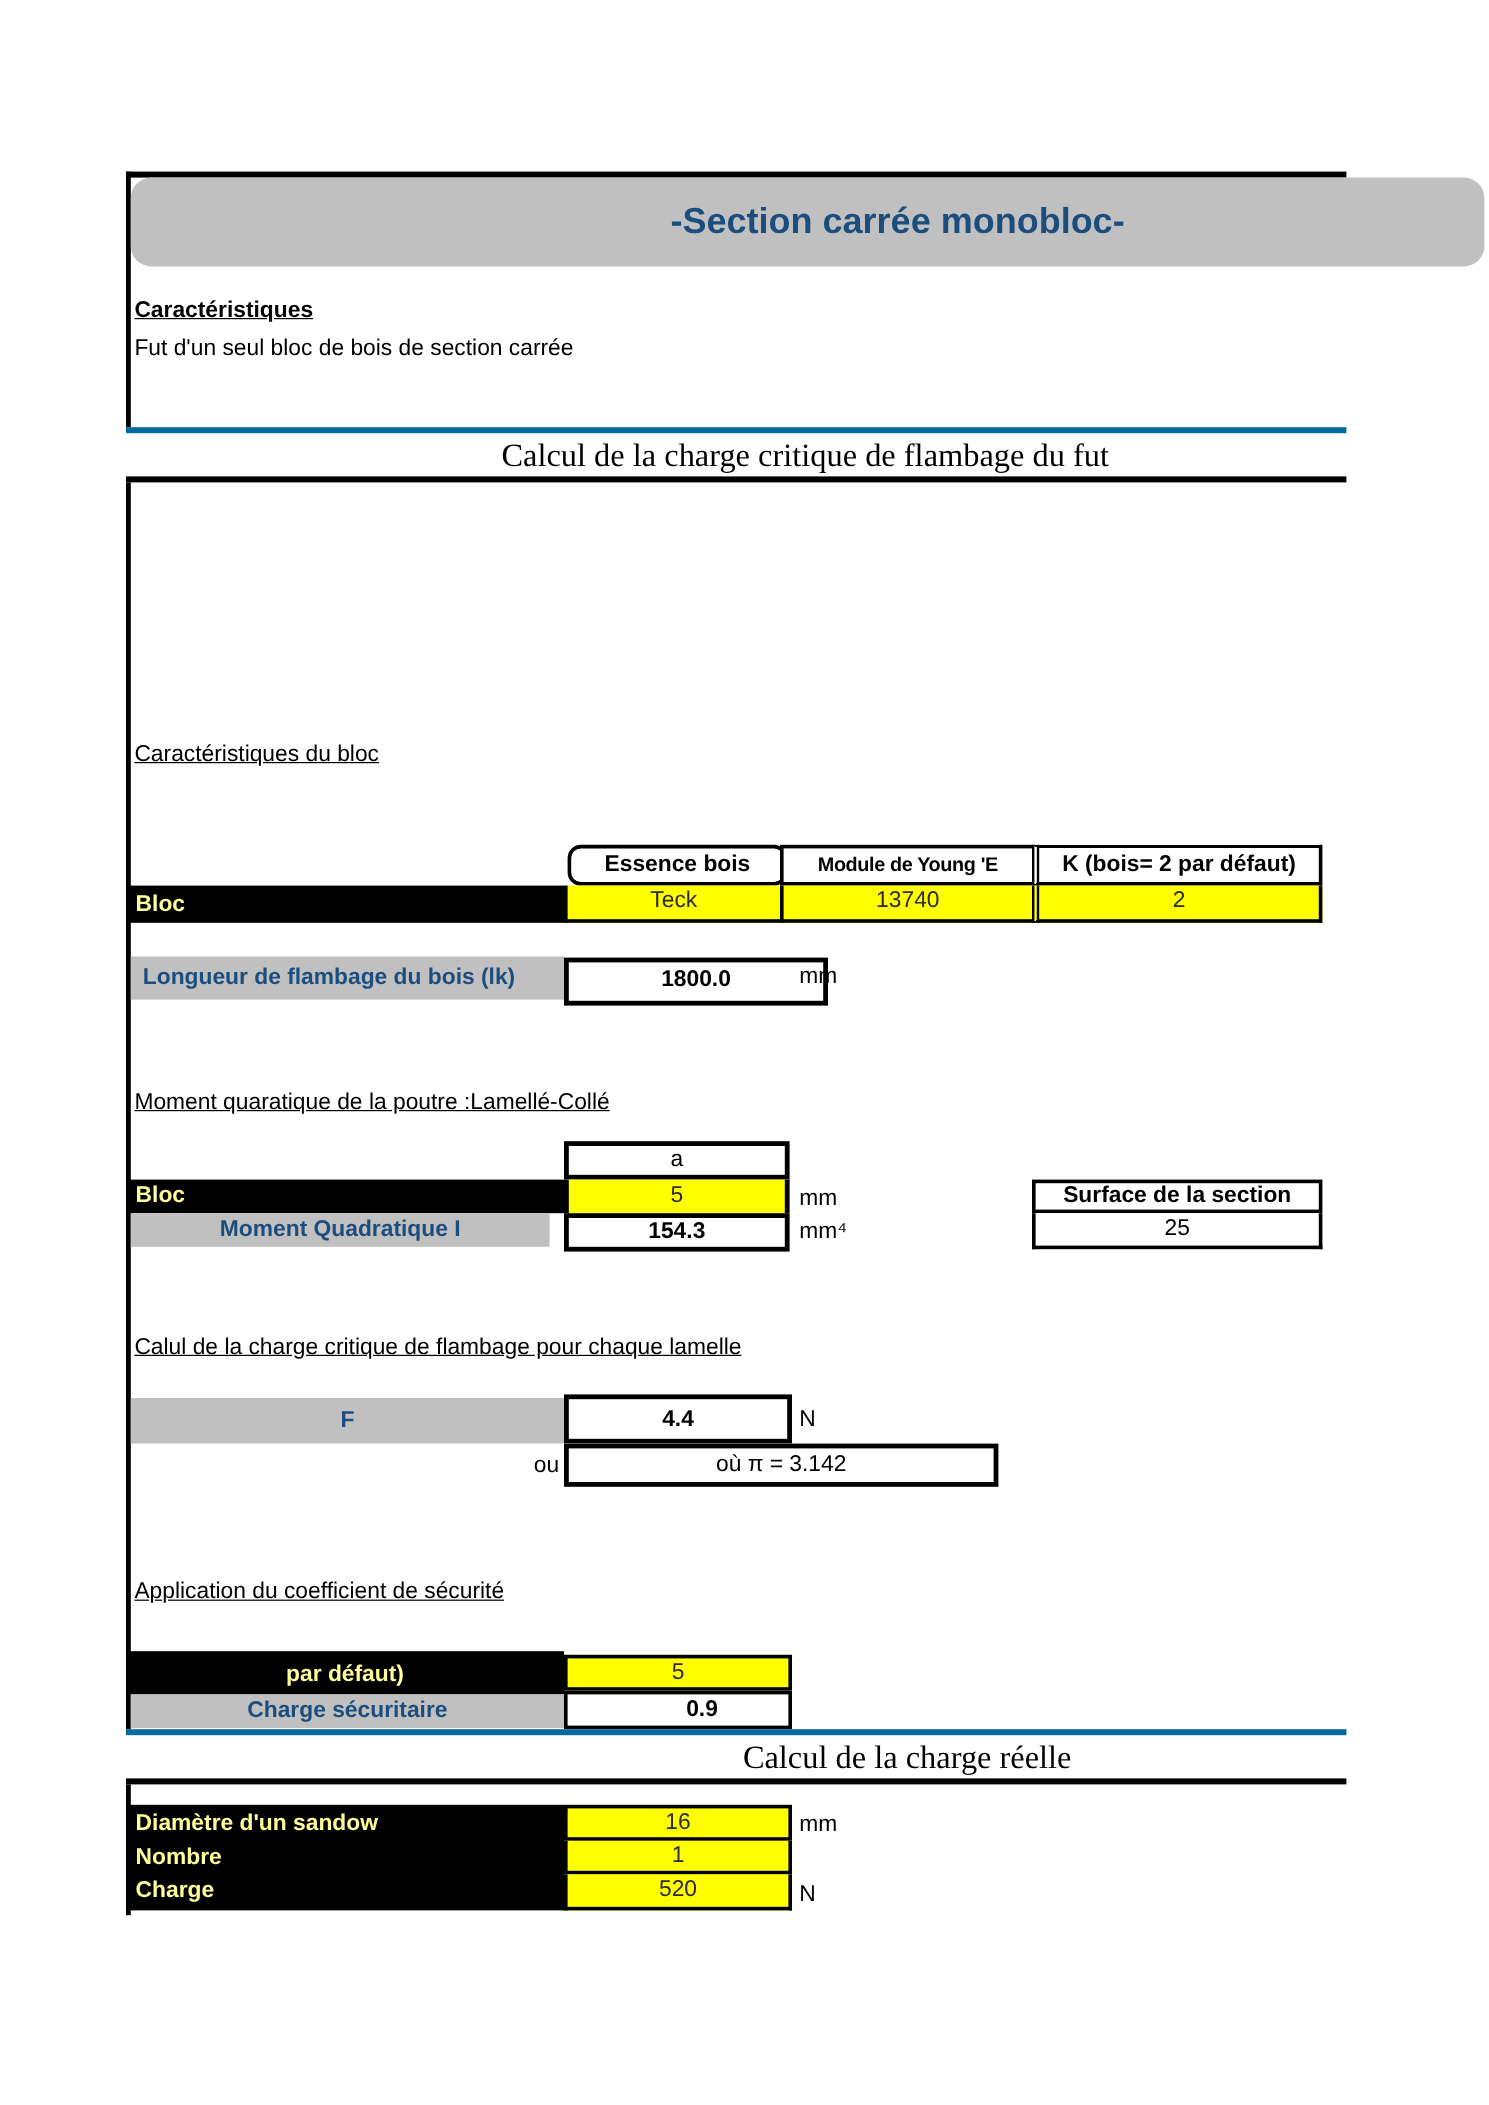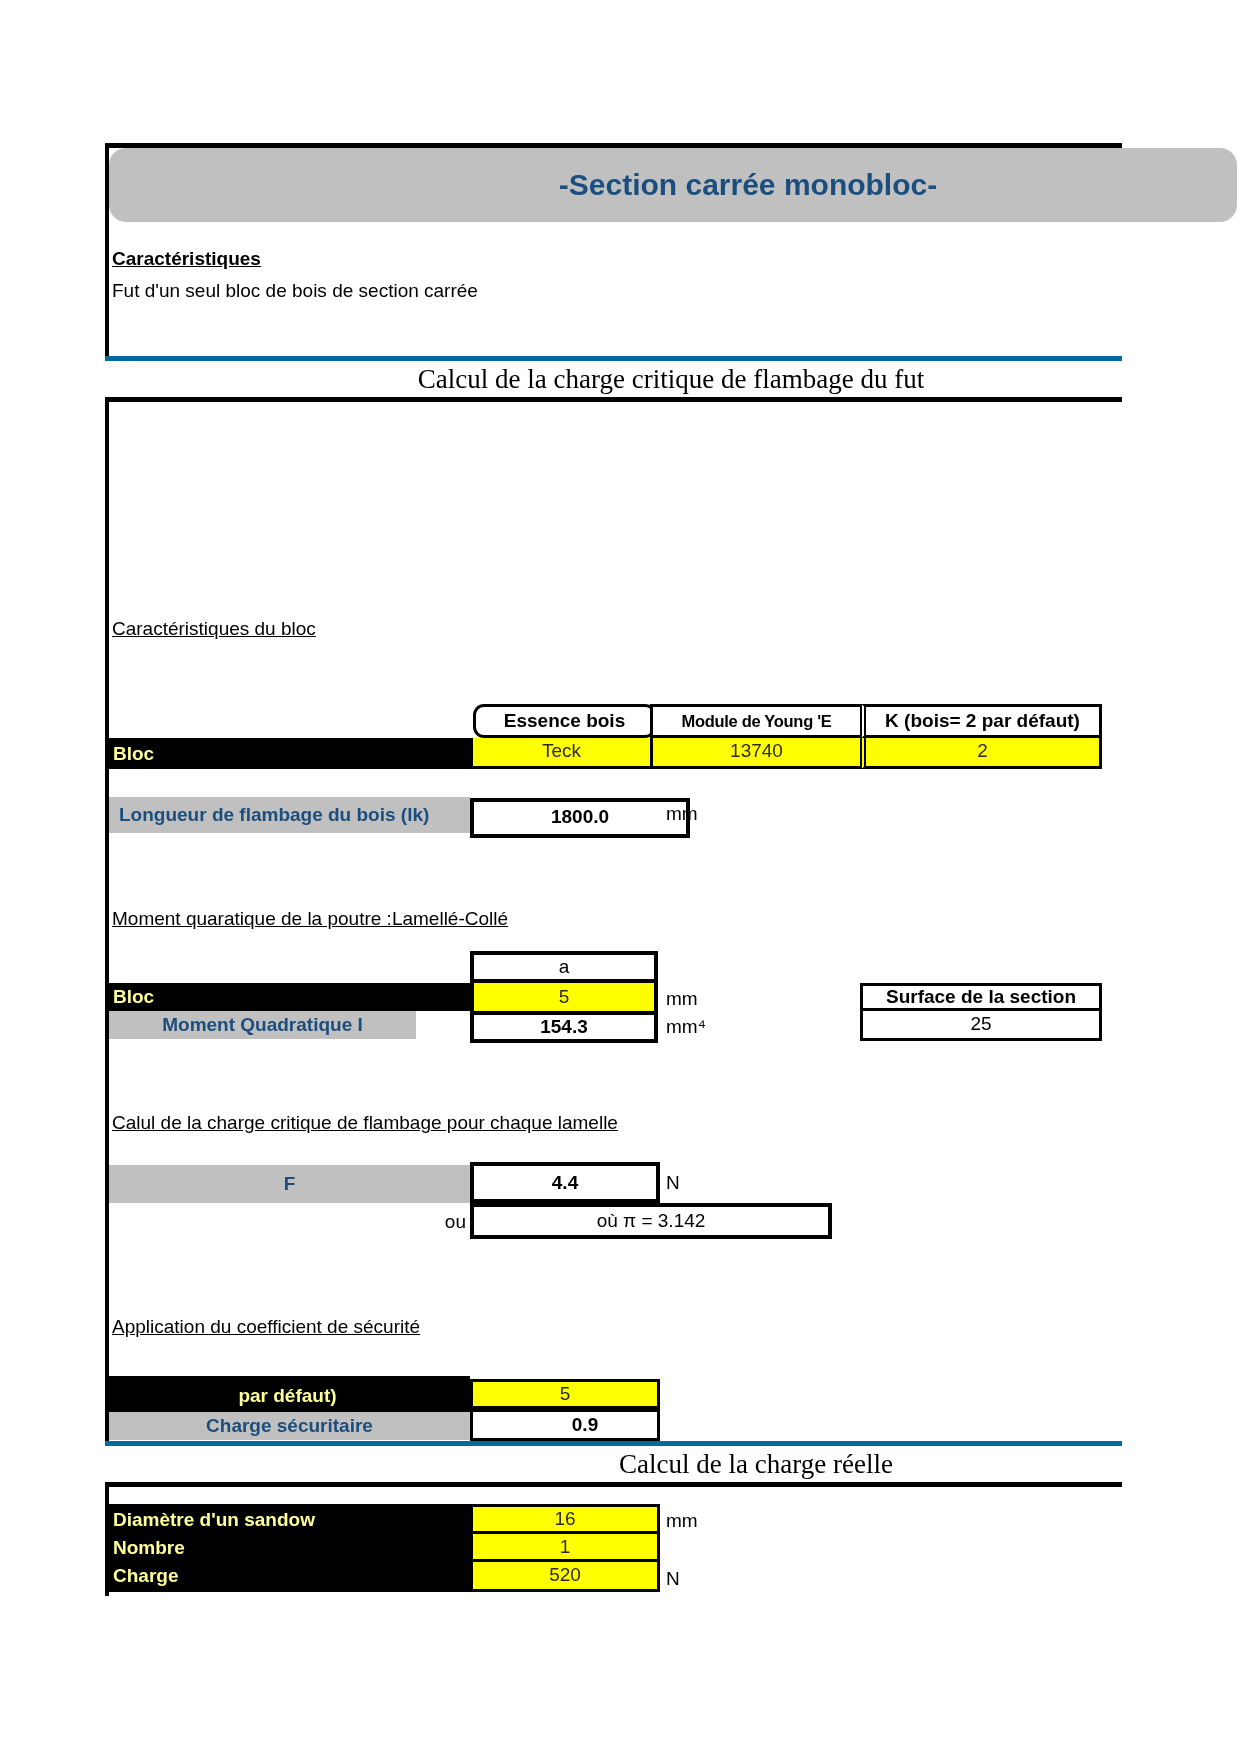--- a/index.html
+++ b/index.html
@@ -85,21 +85,21 @@
   <div class="abs unit" style="left:666px;top:803px;">mm</div>
 
   <div class="abs heading u" style="left:112px;top:908px;">Moment quaratique de la poutre :Lamellé-Collé</div>
 
   <div class="abs wcell" style="left:470px;top:951px;width:188px;height:32px;font-weight:normal;line-height:24px;">a</div>
 
   <div class="abs black-label" style="left:105px;top:983px;width:365px;height:28px;line-height:28px;">Bloc</div>
   <div class="abs ycell" style="left:470px;top:983px;width:188px;height:28px;border:0;border-left:4px solid #000;border-right:4px solid #000;line-height:28px;">5</div>
   <div class="abs unit" style="left:666px;top:988px;">mm</div>
 
-  <div class="abs gray-label" style="left:109px;top:1011px;width:307px;height:28px;line-height:28px;text-align:center;">Moment Quadratique I</div>
+  <div class="abs gray-label" style="left:109px;top:1011px;width:349px;height:28px;line-height:28px;text-align:center;">Moment Quadratique I</div>
   <div class="abs wcell" style="left:470px;top:1011px;width:188px;height:32px;line-height:24px;">154.3</div>
   <div class="abs unit" style="left:666px;top:1016px;">mm⁴</div>
 
   <div class="abs hcell" style="left:860px;top:983px;width:242px;height:28px;line-height:22px;">Surface de la section</div>
   <div class="abs hcell" style="left:860px;top:1011px;width:242px;height:30px;border-top:0;font-weight:normal;line-height:26px;">25</div>
 
   <div class="abs heading u" style="left:112px;top:1112px;">Calul de la charge critique de flambage pour chaque lamelle</div>
 
   <div class="abs gray-label" style="left:109px;top:1165px;width:361px;height:38px;line-height:38px;text-align:center;">F</div>
   <div class="abs wcell" style="left:470px;top:1162px;width:190px;height:41px;line-height:33px;">4.4</div>

